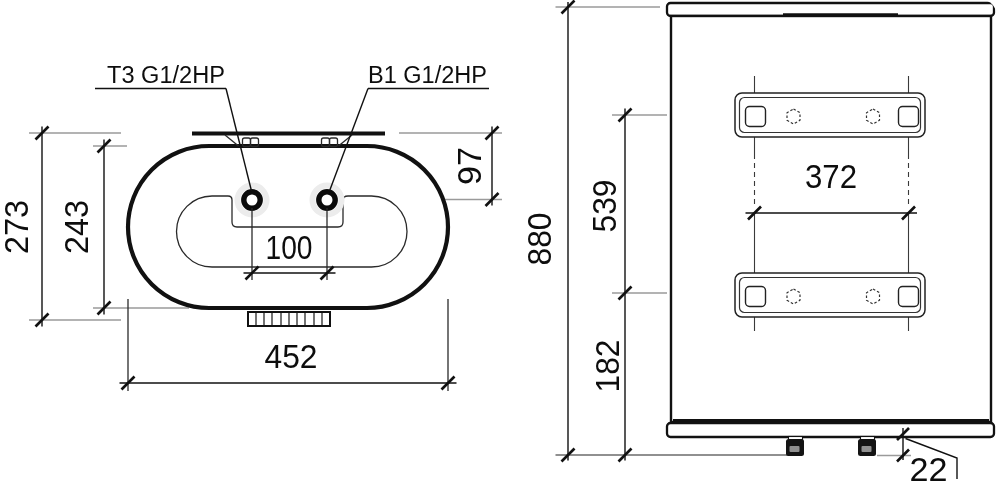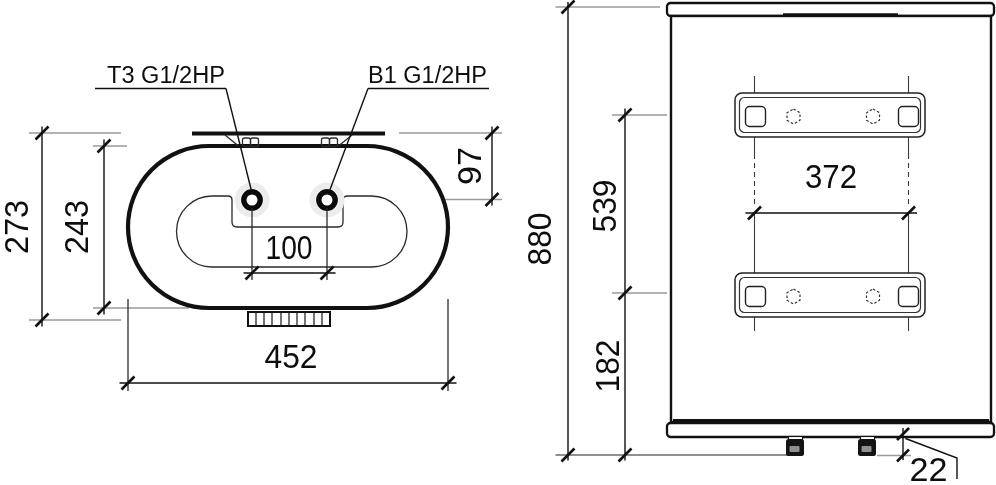--- a/index.html
+++ b/index.html
@@ -1,17 +1,17 @@
 <!DOCTYPE html>
 <html><head>
 <meta charset="utf-8">
 <style>
   html,body{margin:0;padding:0;background:#fff;}
   .canvas{position:relative;width:996px;height:485px;background:#ffffff;overflow:hidden;
-          font-family:"Liberation Sans",sans-serif;}
+          font-family:"Liberation Sans",sans-serif;border-radius:14px;}
   svg{display:block;}
   .thick{stroke:#111;stroke-width:4.2;fill:none;stroke-linecap:butt;}
   .outline{stroke:#111;stroke-width:4.2;fill:#fff;}
   .med{stroke:#111;stroke-width:2.3;fill:#fff;}
   .thin{stroke:#2a2a2a;stroke-width:1.3;fill:none;}
   .ext{stroke:#9a9a9a;stroke-width:1.3;fill:none;}
   .dim{stroke:#111;stroke-width:1.4;fill:none;}
   .cl{stroke:#3a3a3a;stroke-width:1.1;fill:none;}
   .dash{stroke-dasharray:5 4;}
   .hexhole{stroke:#333;stroke-width:1.2;fill:none;stroke-dasharray:2.6 2;}

